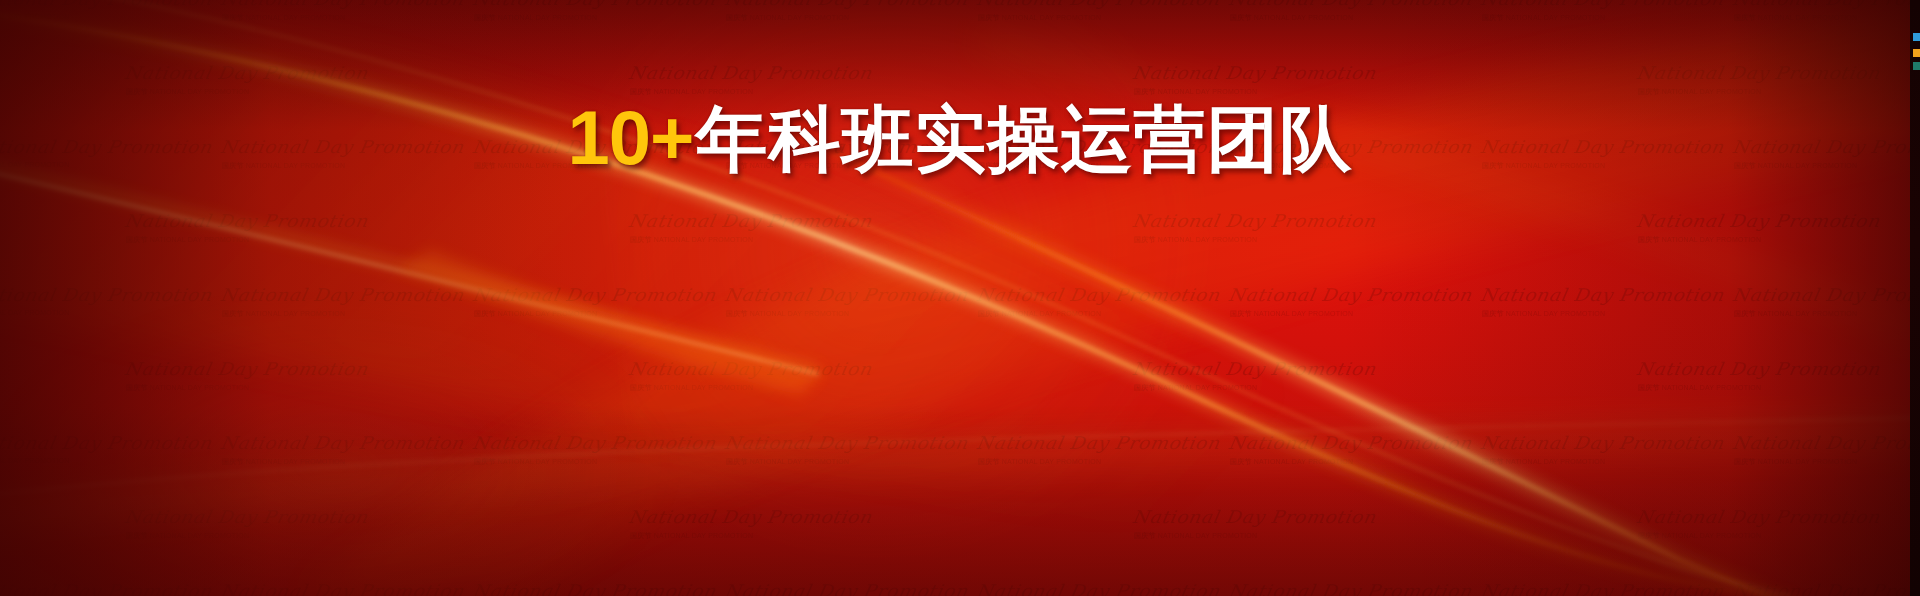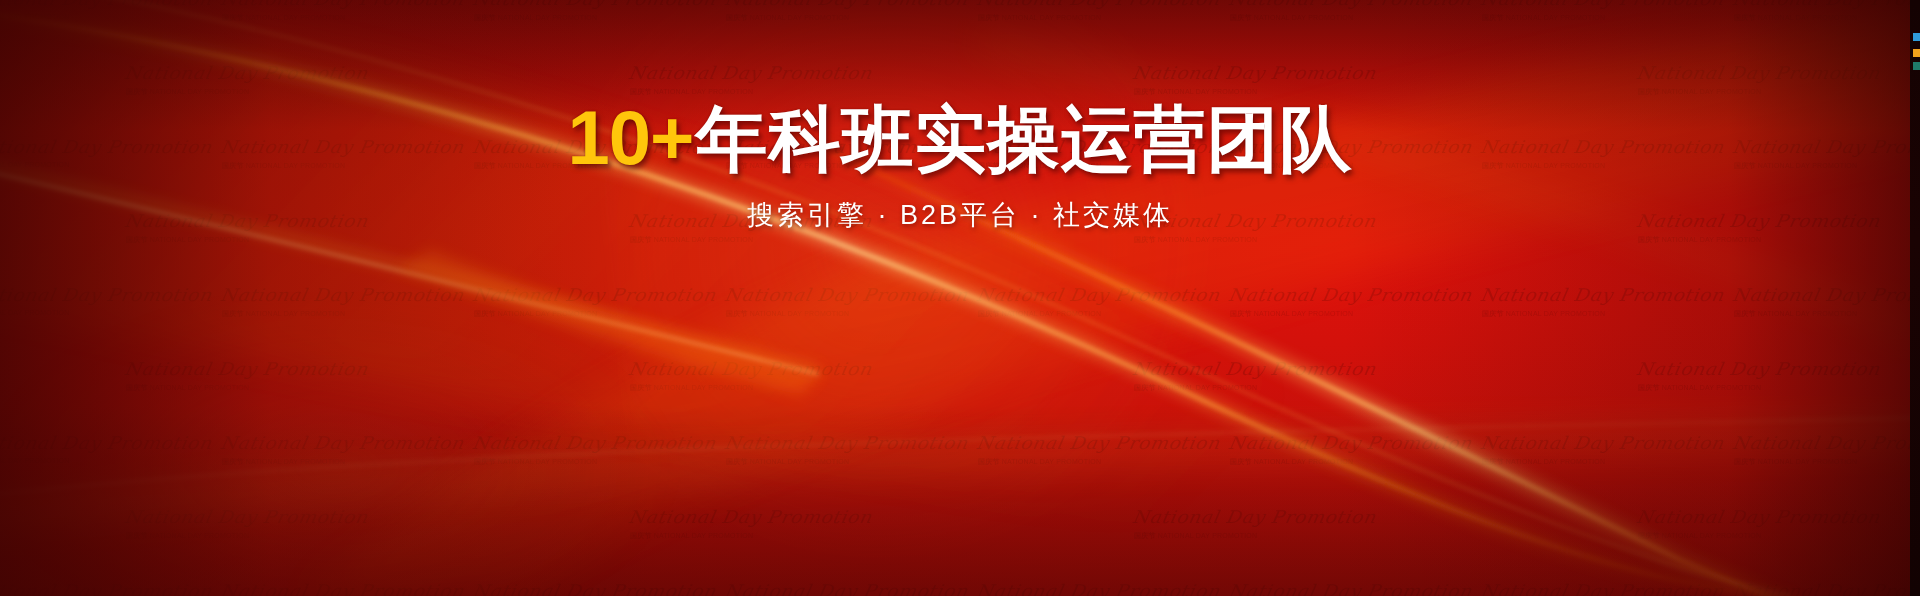--- a/index.html
+++ b/index.html
@@ -549,21 +549,20 @@
 
     <path d="M 980,40 C 1280,110 1560,200 1920,330" stroke="#ff8c16" stroke-width="20" fill="none" filter="url(#blurLg)" opacity="0.12"></path>
   </svg>
 
   <div class="bg-vignette"></div>
 
   <div class="content">
     <div class="headline">
       <span class="num">10+</span><span class="rest">年科班实操运营团队</span>
     </div>
-    <div class="tagline">搜索引擎 · B2B平台 · 社交媒体</div>
   </div>
 
   <div class="edge-strip">
     <div class="edge-mark m1"></div>
     <div class="edge-mark m2"></div>
     <div class="edge-mark m3"></div>
   </div>
 
 </div>
 

